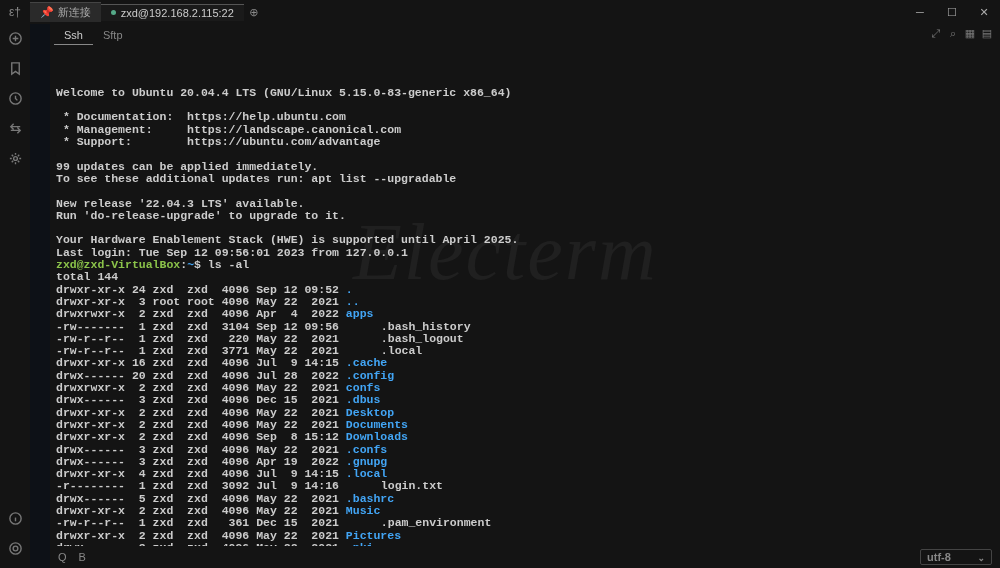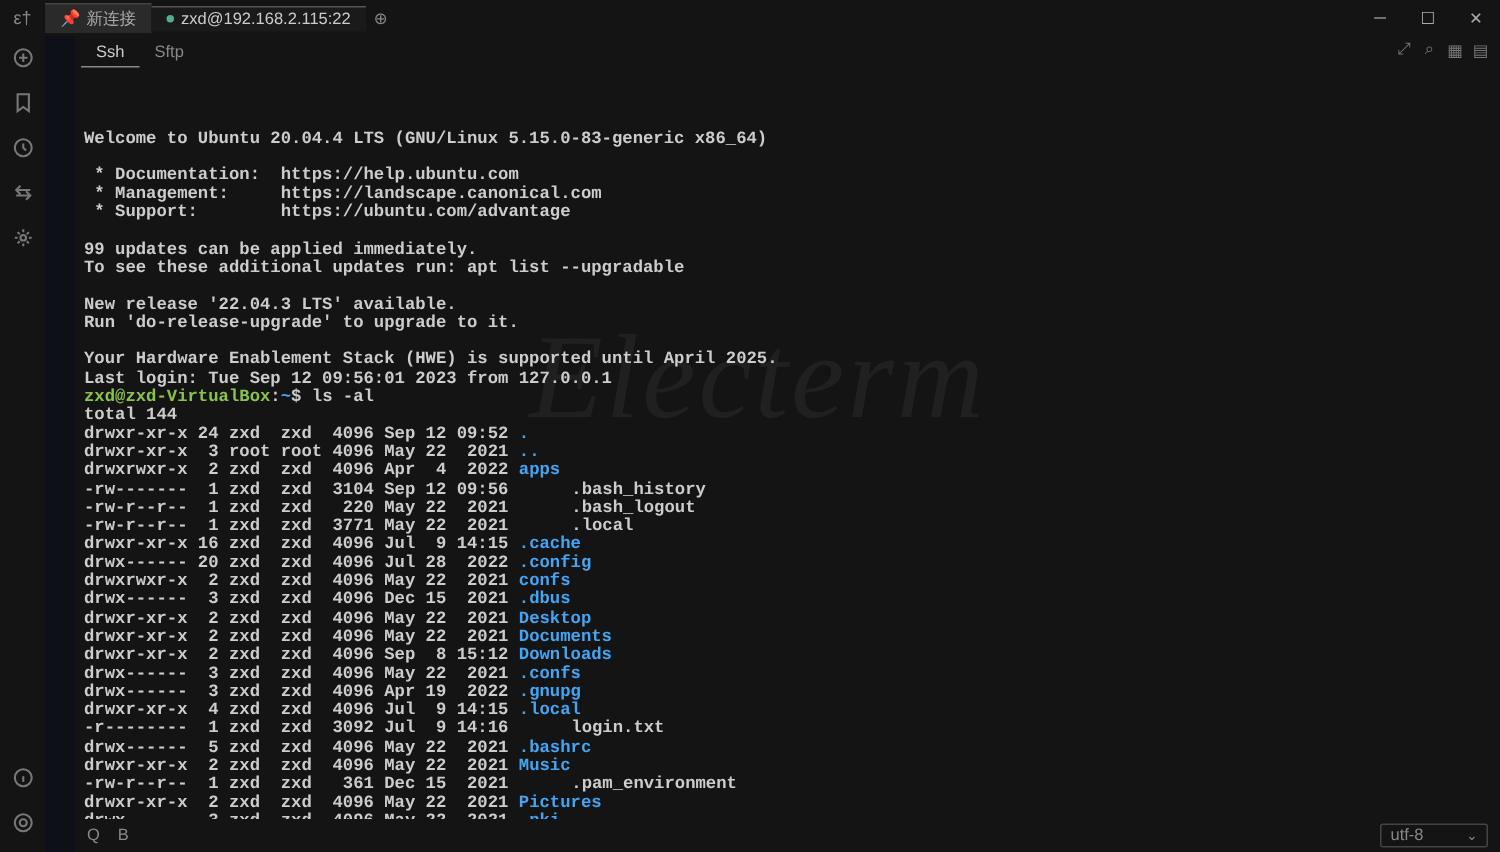--- a/index.html
+++ b/index.html
@@ -24,21 +24,21 @@
 .term { flex:1; font-family:"Consolas","Courier New",monospace; font-size:11.5px; line-height:12.3px; padding:4px 6px; color:#ccc; white-space:pre; overflow:hidden; position:relative; background:#141414;}
 .watermark { position:absolute; left:280px; top:200px; font-size:80px; color:#202020; font-family:Georgia,serif; font-style:italic; pointer-events:none; user-select:none; letter-spacing:2px; font-weight:300;padding-left:23px;}
 .lines { position:relative; z-index:1;font-weight:bold;}
 .prompt-u { color:#8bc34a; }
 .prompt-p { color:#42a5f5; }
 .dir { color:#42a5f5; }
 .file { color:#ccc;margin-left:35px; }
 .scrollind { position:absolute; right:0; top:22px; width:3px; height:30px; background:#4fc3f7; }
 .status { height:22px; background:#141414; display:flex; align-items:center; padding:0 8px; color:#888; font-size:11px; }
 .st-r { margin-left:auto; display:flex; align-items:center; gap:6px;}
-.enc-box { border:1px solid #444; padding:1px 6px; border-radius:2px; display:flex; align-items:center; gap:4px; cursor:pointer; width:72px; justify-content:space-between;}
+.enc-box { border:1px solid #444; padding:1px 6px; border-radius:2px; display:flex; align-items:center; gap:4px; cursor:pointer; width:72px; justify-content:space-between;font-weight:bold;}
 .chev::after{content:"⌄"; font-size:9px; color:#888;}
 svg { stroke:currentColor; fill:none; stroke-width:1.5; }
 </style>
 </head>
 <body>
 
 <div class="titlebar">
   <div class="logo">ε†</div>
   <div class="tab-nc">
     <span style="margin-right:4px;color:#666">📌</span>

